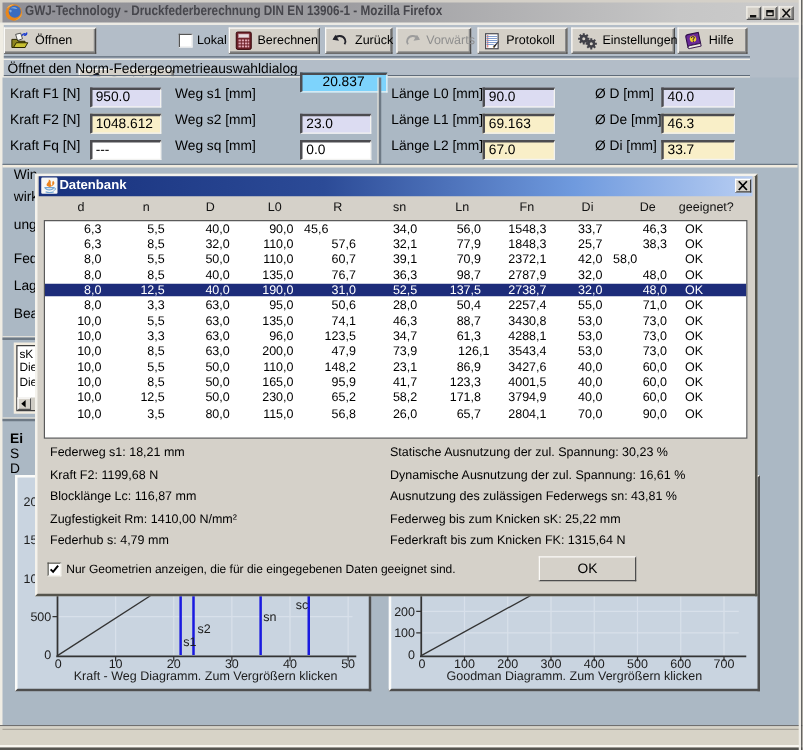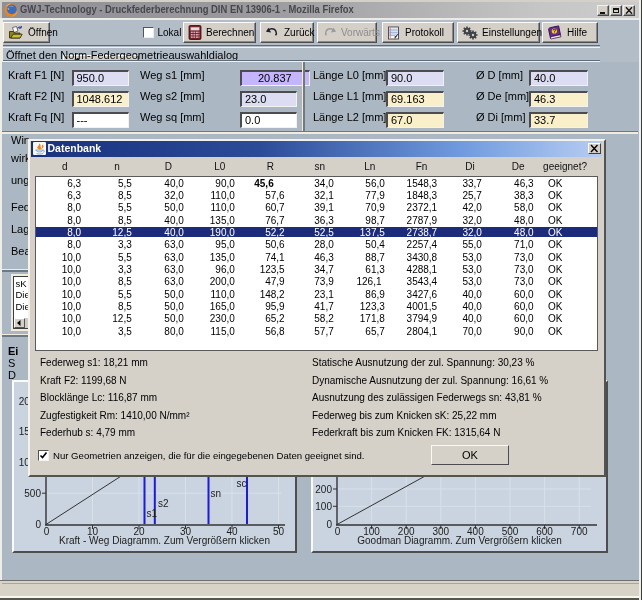--- a/index.html
+++ b/index.html
@@ -46,21 +46,21 @@
         <path d="M2 1.2 L8 7.8 M8 1.2 L2 7.8" stroke="#111" stroke-width="1.3"></path>
       </svg>
     </div>
 </div>
 
 <div class="abs" style="left:0;top:18.2px;width:642px;height:1.6px;background:#eceae4;"></div>
 <div class="abs" id="toolbar" style="left:0;top:19.8px;width:642px;height:43px;background:#b3bdc8;"></div>
 <div class="abs" style="left:0;top:45.3px;width:599.5px;height:1.2px;background:#5f6b79;"></div>
 <div class="abs" style="left:0;top:46.5px;width:599.5px;height:1.5px;background:#f2f0e8;"></div>
 
-<div class="tbbtn" style="left:3px;width:47px;">
+<div class="tbbtn" style="left:3px;width:74px;">
   <svg class="ic" width="16" height="15" viewBox="0 0 16 15">
     <path d="M4.5 2.5 L8.5 1.5 L10 6 L6 7.5 Z" fill="#fbfbf8" stroke="#404040" stroke-width="0.7"></path>
     <path d="M1.5 13 L1.5 6.5 L5.5 6.5 L6.5 8 L12 8 L12 13 Z" fill="#8c8420" stroke="#2a2600" stroke-width="0.8"></path>
     <path d="M2.8 13 L5 9.2 L14.2 9.2 L12 13 Z" fill="#c8c032" stroke="#2a2600" stroke-width="0.8"></path>
     <path d="M9.5 3.5 C10.5 1.5 12.5 1.5 13 3 M13 3 L13.5 1 M13 3 L11 3.2" stroke="#2040d0" stroke-width="1.1" fill="none"></path>
   </svg>Öffnen</div>
 <div class="tbbtn" style="left:63px;width:76px;margin-top:33px;">
   <svg class="ic" width="16" height="15" viewBox="0 0 16 15">
     <g transform="rotate(-28 8 7.5)">
       <rect x="2.5" y="2" width="11" height="11" rx="0.5" fill="#14161c" stroke="#000" stroke-width="0.5"></rect>
@@ -160,21 +160,21 @@
 
 <div class="lbl" style="left:8px;top:69px;">Kraft F1 [N]</div>
 <div class="lbl" style="left:8px;top:90px;">Kraft F2 [N]</div>
 <div class="lbl" style="left:8px;top:110.5px;">Kraft Fq [N]</div>
 <div class="inp" style="left:71.5px;top:70px;width:51.5px;background:#dcdcf2;">950.0</div>
 <div class="inp" style="left:71.5px;top:91px;width:51.5px;background:#f9efc8;">1048.612</div>
 <div class="inp" style="left:71.5px;top:111.5px;width:51.5px;background:#ffffff;">---</div>
 <div class="lbl" style="left:140px;top:69px;">Weg s1 [mm]</div>
 <div class="lbl" style="left:140px;top:90px;">Weg s2 [mm]</div>
 <div class="lbl" style="left:140px;top:110.5px;">Weg sq [mm]</div>
-<div class="inp" style="left:240px;top:70px;width:51px;background:#c4b5fd;padding-left:16px;">20.837</div>
+<div class="inp" style="left:240px;top:58px;width:51px;background:#7dd3fc;padding-left:16px;">20.837</div>
 <div class="inp" style="left:240px;top:91px;width:51px;background:#dcdcf2;">23.0</div>
 <div class="inp" style="left:240px;top:111.5px;width:51px;background:#ffffff;">0.0</div>
 <div class="abs" style="left:301.5px;top:62px;width:1px;height:69px;background:#f2ecdf;"></div>
 <div class="abs" style="left:302.5px;top:62px;width:2px;height:69px;background:#6d7985;"></div>
 <div class="lbl" style="left:313px;top:69px;">Länge L0 [mm]</div>
 <div class="lbl" style="left:313px;top:90px;">Länge L1 [mm]</div>
 <div class="lbl" style="left:313px;top:110.5px;">Länge L2 [mm]</div>
 <div class="inp" style="left:386px;top:70px;width:52px;background:#dcdcf2;">90.0</div>
 <div class="inp" style="left:386px;top:91px;width:52px;background:#f9efc8;">69.163</div>
 <div class="inp" style="left:386px;top:111.5px;width:52px;background:#f9efc8;">67.0</div>
@@ -362,21 +362,21 @@
       <div style="position:absolute;left:462.9px;top:0;width:51.7px;text-align:center;">De</div>
       <div style="position:absolute;left:513.6px;top:0;">geeignet?</div>
     </div>
 
   <div class="abs" id="tblbox" style="left:5.5px;top:35.5px;width:563px;height:174.5px;border:1px solid #5a5a5a;background:#fff;box-sizing:border-box;overflow:hidden;">
       <div style="position:absolute;left:0;top:0.6px;width:561px;height:12.35px;line-height:12.35px;font-size:10px;color:#000;">
         <span style="position:absolute;left:0px;width:45.2px;text-align:right;display:block;">6,3</span>
         <span style="position:absolute;left:53.7px;width:42.1px;text-align:right;display:block;">5,5</span>
         <span style="position:absolute;left:104.30000000000001px;width:43.5px;text-align:right;display:block;">40,0</span>
         <span style="position:absolute;left:156.3px;width:42.5px;text-align:right;display:block;">90,0</span>
-        <span style="position:absolute;left:207.3px;width:41.4px;text-align:center;display:block;font-weight:bold;">45,6</span>
+        <span style="position:absolute;left:207.3px;width:41.4px;text-align:left;display:block;">45,6</span>
         <span style="position:absolute;left:257.2px;width:40.6px;text-align:right;display:block;">34,0</span>
         <span style="position:absolute;left:306.3px;width:42.5px;text-align:right;display:block;">56,0</span>
         <span style="position:absolute;left:357.3px;width:43.9px;text-align:right;display:block;">1548,3</span>
         <span style="position:absolute;left:409.7px;width:36.2px;text-align:right;display:block;">33,7</span>
         <span style="position:absolute;left:454.4px;width:43.2px;text-align:right;display:block;">46,3</span>
         <span style="position:absolute;left:512.0999999999999px;display:block;">OK</span>
       </div>
       <div style="position:absolute;left:0;top:12.95px;width:561px;height:12.35px;line-height:12.35px;font-size:10px;color:#000;">
         <span style="position:absolute;left:0px;width:45.2px;text-align:right;display:block;">6,3</span>
         <span style="position:absolute;left:53.7px;width:42.1px;text-align:right;display:block;">8,5</span>
@@ -393,21 +393,21 @@
       <div style="position:absolute;left:0;top:25.3px;width:561px;height:12.35px;line-height:12.35px;font-size:10px;color:#000;">
         <span style="position:absolute;left:0px;width:45.2px;text-align:right;display:block;">8,0</span>
         <span style="position:absolute;left:53.7px;width:42.1px;text-align:right;display:block;">5,5</span>
         <span style="position:absolute;left:104.30000000000001px;width:43.5px;text-align:right;display:block;">50,0</span>
         <span style="position:absolute;left:156.3px;width:42.5px;text-align:right;display:block;">110,0</span>
         <span style="position:absolute;left:207.3px;width:41.4px;text-align:right;display:block;">60,7</span>
         <span style="position:absolute;left:257.2px;width:40.6px;text-align:right;display:block;">39,1</span>
         <span style="position:absolute;left:306.3px;width:42.5px;text-align:right;display:block;">70,9</span>
         <span style="position:absolute;left:357.3px;width:43.9px;text-align:right;display:block;">2372,1</span>
         <span style="position:absolute;left:409.7px;width:36.2px;text-align:right;display:block;">42,0</span>
-        <span style="position:absolute;left:454.4px;width:43.2px;text-align:right;display:block;">58,0</span>
+        <span style="position:absolute;left:454.4px;width:43.2px;text-align:left;display:block;">58,0</span>
         <span style="position:absolute;left:512.0999999999999px;display:block;">OK</span>
       </div>
       <div style="position:absolute;left:0;top:37.65px;width:561px;height:12.35px;line-height:12.35px;font-size:10px;color:#000;">
         <span style="position:absolute;left:0px;width:45.2px;text-align:right;display:block;">8,0</span>
         <span style="position:absolute;left:53.7px;width:42.1px;text-align:right;display:block;">8,5</span>
         <span style="position:absolute;left:104.30000000000001px;width:43.5px;text-align:right;display:block;">40,0</span>
         <span style="position:absolute;left:156.3px;width:42.5px;text-align:right;display:block;">135,0</span>
         <span style="position:absolute;left:207.3px;width:41.4px;text-align:right;display:block;">76,7</span>
         <span style="position:absolute;left:257.2px;width:40.6px;text-align:right;display:block;">36,3</span>
         <span style="position:absolute;left:306.3px;width:42.5px;text-align:right;display:block;">98,7</span>
@@ -415,21 +415,21 @@
         <span style="position:absolute;left:409.7px;width:36.2px;text-align:right;display:block;">32,0</span>
         <span style="position:absolute;left:454.4px;width:43.2px;text-align:right;display:block;">48,0</span>
         <span style="position:absolute;left:512.0999999999999px;display:block;">OK</span>
       </div>
       <div style="position:absolute;left:0;top:49.6px;width:561px;height:10.9px;background:#1d2c7a;"></div>
       <div style="position:absolute;left:0;top:50px;width:561px;height:12.35px;line-height:12.35px;font-size:10px;color:#fff;">
         <span style="position:absolute;left:0px;width:45.2px;text-align:right;display:block;">8,0</span>
         <span style="position:absolute;left:53.7px;width:42.1px;text-align:right;display:block;">12,5</span>
         <span style="position:absolute;left:104.30000000000001px;width:43.5px;text-align:right;display:block;">40,0</span>
         <span style="position:absolute;left:156.3px;width:42.5px;text-align:right;display:block;">190,0</span>
-        <span style="position:absolute;left:207.3px;width:41.4px;text-align:right;display:block;">52,2</span>
+        <span style="position:absolute;left:207.3px;width:41.4px;text-align:right;display:block;">31,0</span>
         <span style="position:absolute;left:257.2px;width:40.6px;text-align:right;display:block;">52,5</span>
         <span style="position:absolute;left:306.3px;width:42.5px;text-align:right;display:block;">137,5</span>
         <span style="position:absolute;left:357.3px;width:43.9px;text-align:right;display:block;">2738,7</span>
         <span style="position:absolute;left:409.7px;width:36.2px;text-align:right;display:block;">32,0</span>
         <span style="position:absolute;left:454.4px;width:43.2px;text-align:right;display:block;">48,0</span>
         <span style="position:absolute;left:512.0999999999999px;display:block;">OK</span>
       </div>
       <div style="position:absolute;left:0;top:62.35px;width:561px;height:12.35px;line-height:12.35px;font-size:10px;color:#000;">
         <span style="position:absolute;left:0px;width:45.2px;text-align:right;display:block;">8,0</span>
         <span style="position:absolute;left:53.7px;width:42.1px;text-align:right;display:block;">3,3</span>
@@ -469,21 +469,21 @@
         <span style="position:absolute;left:454.4px;width:43.2px;text-align:right;display:block;">73,0</span>
         <span style="position:absolute;left:512.0999999999999px;display:block;">OK</span>
       </div>
       <div style="position:absolute;left:0;top:99.39999999999999px;width:561px;height:12.35px;line-height:12.35px;font-size:10px;color:#000;">
         <span style="position:absolute;left:0px;width:45.2px;text-align:right;display:block;">10,0</span>
         <span style="position:absolute;left:53.7px;width:42.1px;text-align:right;display:block;">8,5</span>
         <span style="position:absolute;left:104.30000000000001px;width:43.5px;text-align:right;display:block;">63,0</span>
         <span style="position:absolute;left:156.3px;width:42.5px;text-align:right;display:block;">200,0</span>
         <span style="position:absolute;left:207.3px;width:41.4px;text-align:right;display:block;">47,9</span>
         <span style="position:absolute;left:257.2px;width:40.6px;text-align:right;display:block;">73,9</span>
-        <span style="position:absolute;left:303px;width:42.5px;text-align:right;display:block;">126,1</span>
+        <span style="position:absolute;left:313px;width:42.5px;text-align:right;display:block;">126,1</span>
         <span style="position:absolute;left:357.3px;width:43.9px;text-align:right;display:block;">3543,4</span>
         <span style="position:absolute;left:409.7px;width:36.2px;text-align:right;display:block;">53,0</span>
         <span style="position:absolute;left:454.4px;width:43.2px;text-align:right;display:block;">73,0</span>
         <span style="position:absolute;left:512.0999999999999px;display:block;">OK</span>
       </div>
       <div style="position:absolute;left:0;top:111.74999999999999px;width:561px;height:12.35px;line-height:12.35px;font-size:10px;color:#000;">
         <span style="position:absolute;left:0px;width:45.2px;text-align:right;display:block;">10,0</span>
         <span style="position:absolute;left:53.7px;width:42.1px;text-align:right;display:block;">5,5</span>
         <span style="position:absolute;left:104.30000000000001px;width:43.5px;text-align:right;display:block;">50,0</span>
         <span style="position:absolute;left:156.3px;width:42.5px;text-align:right;display:block;">110,0</span>
@@ -520,21 +520,21 @@
         <span style="position:absolute;left:409.7px;width:36.2px;text-align:right;display:block;">40,0</span>
         <span style="position:absolute;left:454.4px;width:43.2px;text-align:right;display:block;">60,0</span>
         <span style="position:absolute;left:512.0999999999999px;display:block;">OK</span>
       </div>
       <div style="position:absolute;left:0;top:148.79999999999998px;width:561px;height:12.35px;line-height:12.35px;font-size:10px;color:#000;">
         <span style="position:absolute;left:0px;width:45.2px;text-align:right;display:block;">10,0</span>
         <span style="position:absolute;left:53.7px;width:42.1px;text-align:right;display:block;">3,5</span>
         <span style="position:absolute;left:104.30000000000001px;width:43.5px;text-align:right;display:block;">80,0</span>
         <span style="position:absolute;left:156.3px;width:42.5px;text-align:right;display:block;">115,0</span>
         <span style="position:absolute;left:207.3px;width:41.4px;text-align:right;display:block;">56,8</span>
-        <span style="position:absolute;left:257.2px;width:40.6px;text-align:right;display:block;">57,7</span>
+        <span style="position:absolute;left:257.2px;width:40.6px;text-align:right;display:block;">26,0</span>
         <span style="position:absolute;left:306.3px;width:42.5px;text-align:right;display:block;">65,7</span>
         <span style="position:absolute;left:357.3px;width:43.9px;text-align:right;display:block;">2804,1</span>
         <span style="position:absolute;left:409.7px;width:36.2px;text-align:right;display:block;">70,0</span>
         <span style="position:absolute;left:454.4px;width:43.2px;text-align:right;display:block;">90,0</span>
         <span style="position:absolute;left:512.0999999999999px;display:block;">OK</span>
       </div>
     </div>
 
   <div id="statsL" class="abs" style="left:10.5px;top:213.8px;font-size:10px;color:#000;line-height:17.4px;white-space:nowrap;">
     Federweg s1: 18,21 mm<br>Kraft F2: 1199,68 N<br>Blocklänge Lc: 116,87 mm<br>Zugfestigkeit Rm: 1410,00 N/mm²<br>Federhub s: 4,79 mm

